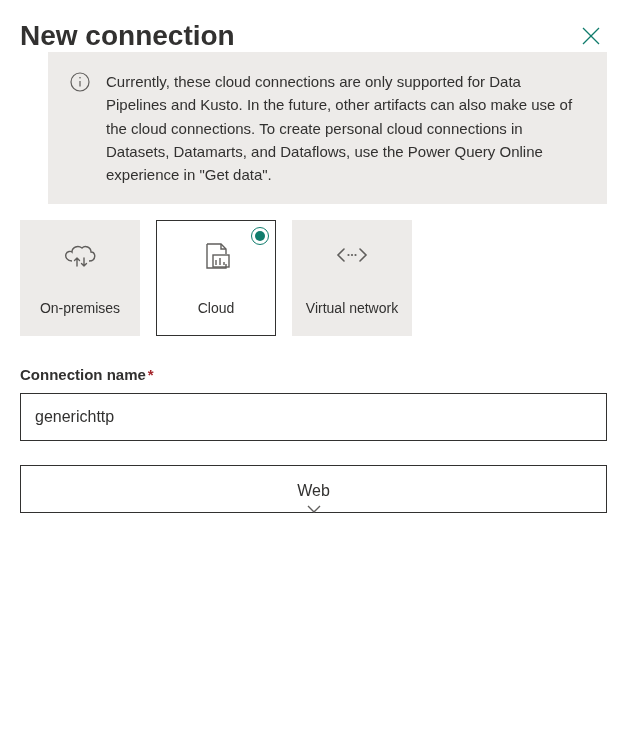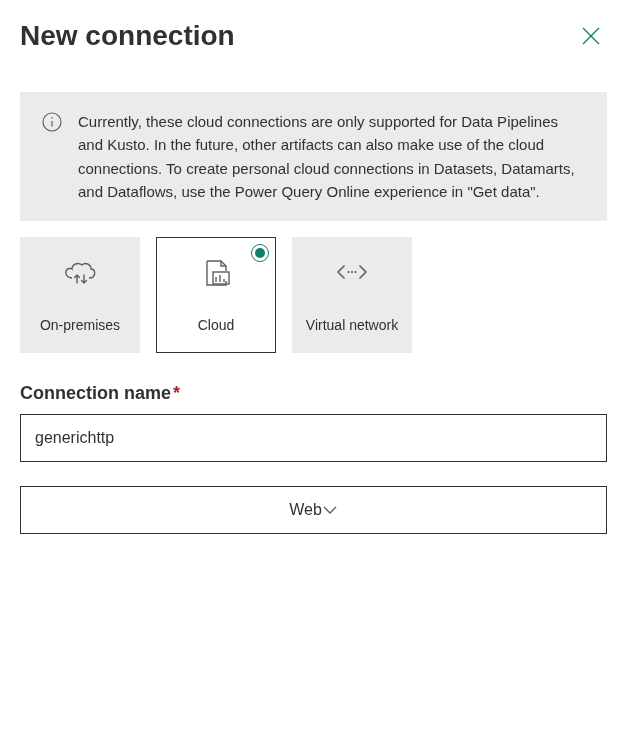--- a/index.html
+++ b/index.html
@@ -11,21 +11,20 @@
     font-size: 14px;
   }
   .panel {
     width: 627px;
     padding: 20px 20px 0 20px;
   }
   .header-row {
     display: flex;
     justify-content: space-between;
     align-items: flex-start;
-    margin-bottom: 40px;
   }
   .title {
     font-size: 28px;
     font-weight: 600;
     color: #323130;
   }
   .close-btn {
     width: 32px;
     height: 32px;
     display: flex;
@@ -34,20 +33,21 @@
     cursor: pointer;
     color: #107c6c;
   }
   .close-btn svg { stroke: currentColor; }
   .info-banner {
     background: #edebe9;
     padding: 18px 22px 18px 22px;
     display: flex;
     gap: 16px;
     margin-bottom: 16px;
+    margin-left: 28px;
   }
   .info-icon {
     flex: 0 0 auto;
     width: 20px;
     height: 20px;
     margin-top: 2px;
     color: #605e5c;
   }
   .info-text {
     font-size: 15px;
@@ -106,21 +106,21 @@
     content: "";
     width: 10px;
     height: 10px;
     background: #107c6c;
     border-radius: 50%;
   }
   .field {
     margin-bottom: 24px;
   }
   .field-label {
-    font-size: 18px;
+    font-size: 15px;
     font-weight: 600;
     color: #323130;
     margin-bottom: 10px;
   }
   .req {
     color: #a4262c;
     margin-left: 2px;
   }
   .text-input, .select-ctl, .url-input {
     width: 100%;
@@ -128,22 +128,23 @@
     border: 1px solid #323130;
     padding: 16px 14px;
     font-size: 16px;
     font-family: inherit;
     color: #323130;
     background: #fff;
   }
   .select-ctl {
     display: flex;
     align-items: center;
-    justify-content: center;
+    justify-content: flex-start;
     cursor: pointer;
+    flex-direction: column;
   }
   .select-value { font-size: 16px; }
   .chevron { color: #605e5c; }
 </style>
 </head>
 <body>
 
 <div class="panel">
 
   <div class="header-row">

